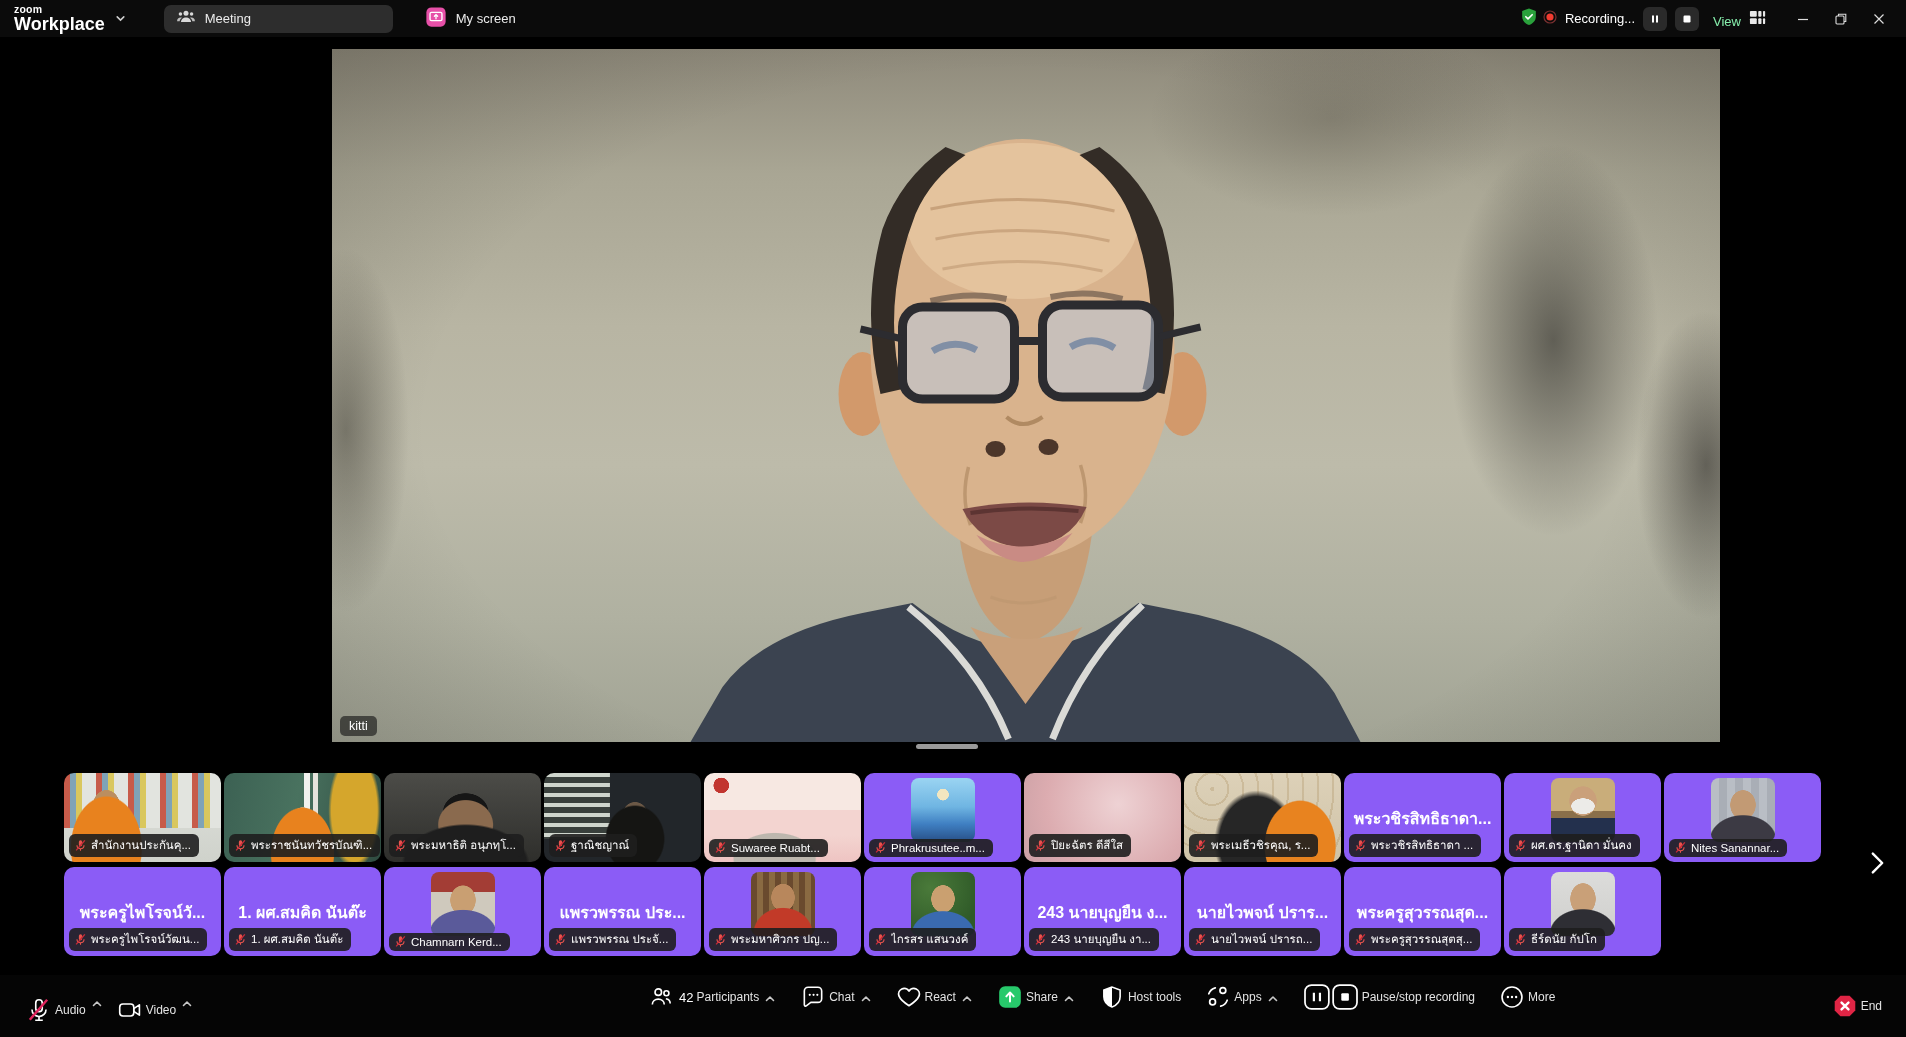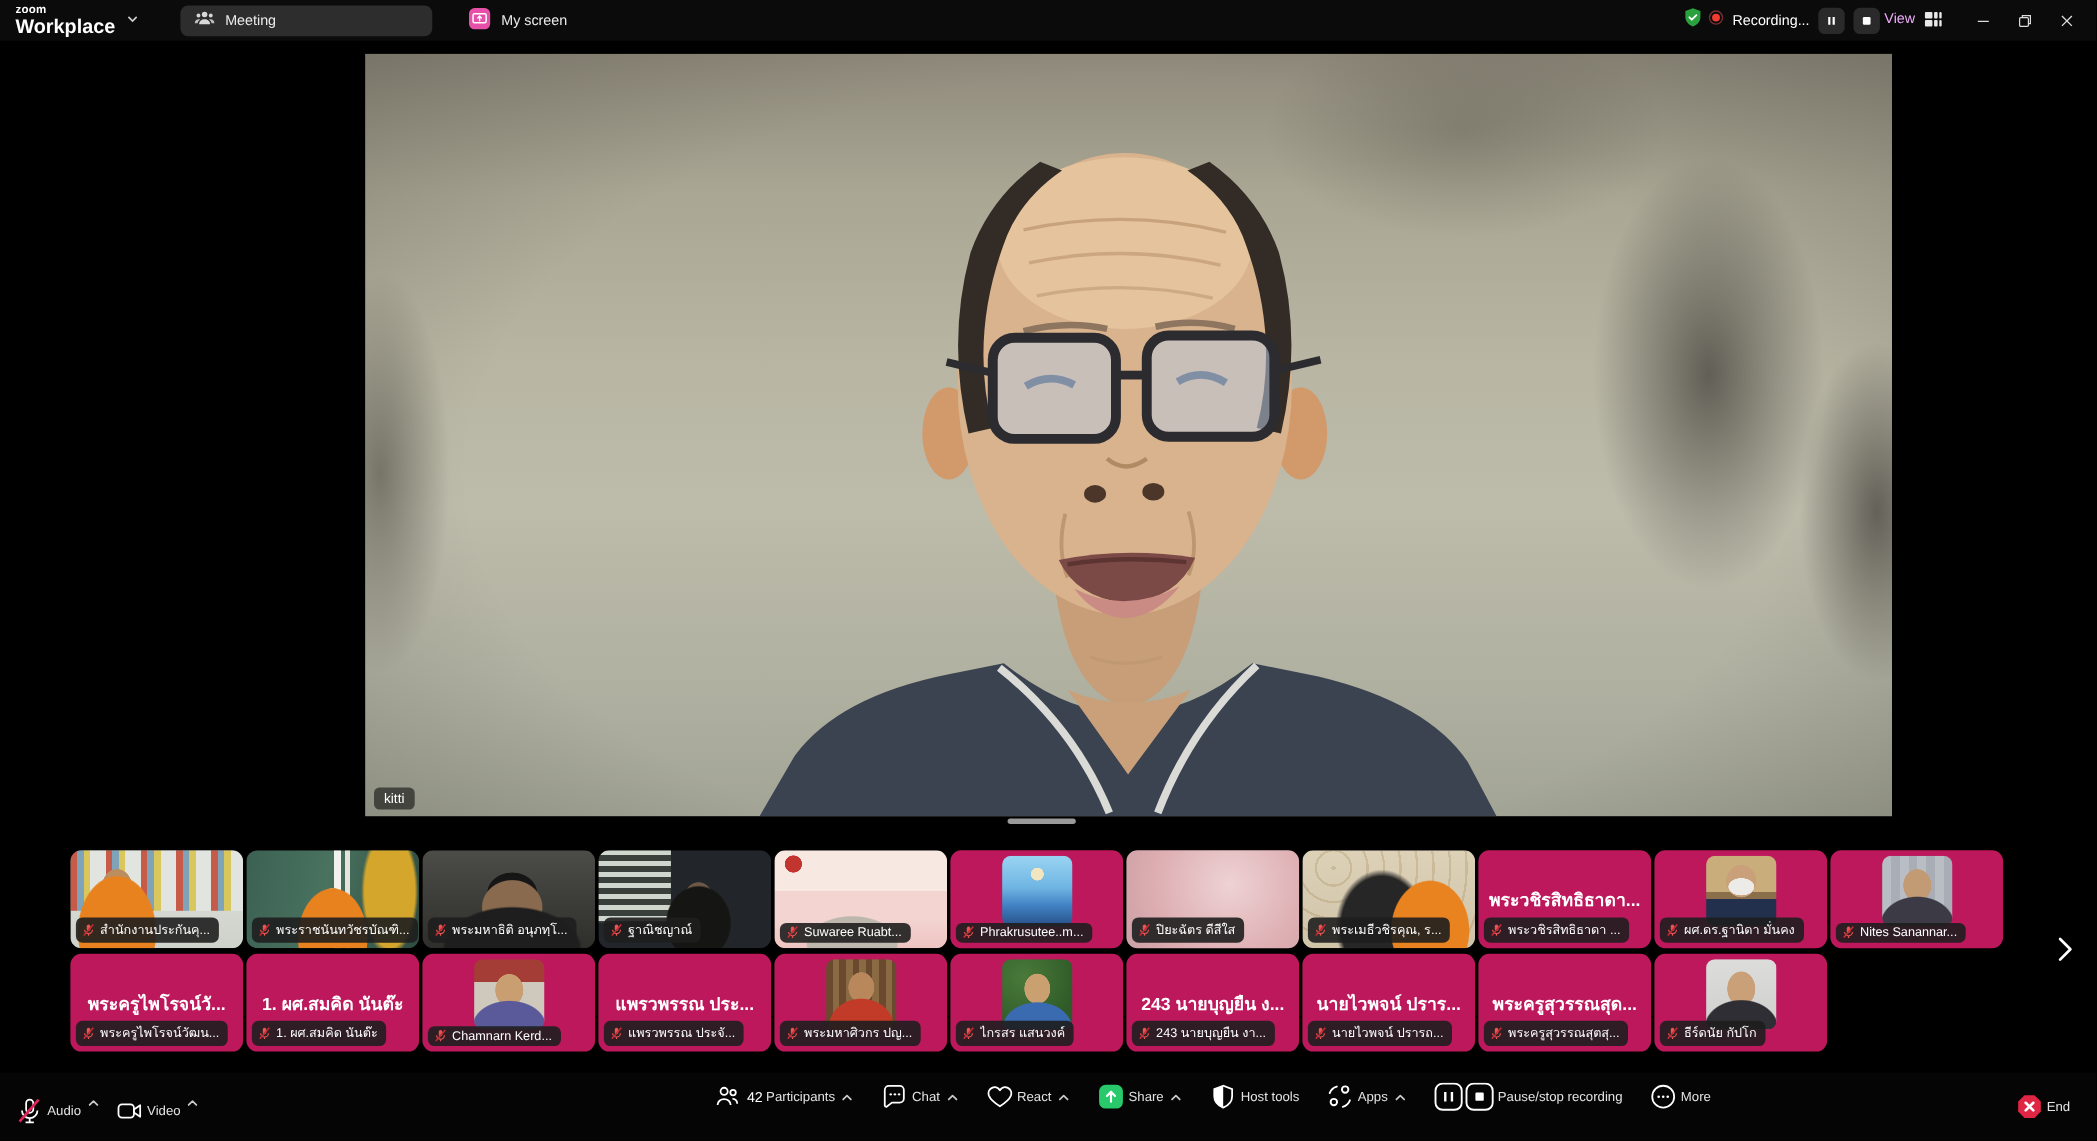--- a/index.html
+++ b/index.html
@@ -12,41 +12,41 @@
   .brand .lines{display:flex;flex-direction:column;line-height:1;}
   .brand .l1{color:#fff;font-size:10.5px;font-weight:700;letter-spacing:.2px;}
   .brand .l2{color:#fff;font-size:18px;font-weight:600;margin-top:1px;}
   .tabs{display:flex;align-items:center;margin-left:38px;gap:20px;}
   .tab{display:flex;align-items:center;gap:9px;height:28px;border-radius:7px;color:#ececec;font-size:13px;padding:0 12px;cursor:default;}
   .tab.active{background:#2d2d2d;width:205px;}
   .top-right{margin-left:auto;display:flex;align-items:center;gap:4px;margin-right:8px;}
   .rec-wrap{display:flex;align-items:center;gap:8px;}
   .rec-label{color:#fff;font-size:13px;}
   .pillbtn{width:24px;height:24px;border-radius:6px;background:#2a2a2a;display:flex;align-items:center;justify-content:center;}
-  .view-wrap{display:flex;align-items:flex-start;gap:8px;color:#f0abfc;font-size:13px;}
+  .view-wrap{display:flex;align-items:flex-end;gap:8px;margin-left:10px;color:#86efac;font-size:13px;}
   .winctl{display:flex;align-items:center;margin-left:14px;}
   .winbtn{width:38px;height:37px;display:flex;align-items:center;justify-content:center;}
 
   
   .video{position:absolute;left:332px;top:49px;width:1388px;height:693px;overflow:hidden;
     background:
       radial-gradient(ellipse 150px 280px at 88% 42%, rgba(43,42,38,.62), transparent 70%),
       radial-gradient(ellipse 100px 220px at 99% 60%, rgba(48,46,42,.62), transparent 70%),
       radial-gradient(ellipse 90px 260px at 1% 55%, rgba(58,56,48,.5), transparent 70%),
       radial-gradient(ellipse 260px 140px at 72% 10%, rgba(72,68,58,.32), transparent 70%),
       radial-gradient(ellipse 1000px 600px at 50% 55%, rgba(0,0,0,0) 60%, rgba(20,20,16,.22) 100%),
       linear-gradient(180deg,#8f8a7b 0%,#a9a694 18%,#b8b5a3 40%,#bdbbaa 60%,#b0b1a1 82%,#a2a495 100%);}
   .video svg.person{position:absolute;left:0;top:0;width:100%;height:100%;}
   .name-tag{position:absolute;left:8px;bottom:6px;background:rgba(20,20,20,.62);color:#fff;font-size:12.5px;padding:3px 9px;border-radius:5px;}
   .drag-handle{position:absolute;left:916px;top:744px;width:62px;height:5px;border-radius:3px;background:#999;}
 
   
   .gallery{position:absolute;left:64px;top:773px;display:flex;flex-direction:column;gap:5px;}
   .grow{display:flex;gap:3px;}
-  .tile{position:relative;width:157px;height:89px;border-radius:10px;overflow:hidden;background:#be185d;flex:0 0 auto;}
+  .tile{position:relative;width:157px;height:89px;border-radius:10px;overflow:hidden;background:#8b5cf6;flex:0 0 auto;}
   .tile .pill{position:absolute;left:5px;bottom:5px;display:flex;align-items:center;gap:4px;background:rgba(30,30,30,.9);border-radius:6px;padding:2px 8px 3px 5px;max-width:140px;}
   .pill .txt{color:#fff;font-size:11.5px;white-space:nowrap;overflow:hidden;}
   .center-name{position:absolute;top:33px;left:0;width:100%;text-align:center;color:#fff;font-weight:700;font-size:16px;white-space:nowrap;}
   .avatar{position:absolute;left:50%;top:5px;transform:translateX(-50%);width:64px;height:64px;border-radius:8px;}
   .next-btn{position:absolute;right:16px;top:850px;width:26px;height:30px;display:flex;align-items:center;justify-content:center;cursor:pointer;}
 
   
   .v-bookshelf-monk{background:
     radial-gradient(ellipse 36px 52px at 27% 84%, #e8821e 97%, transparent),
     radial-gradient(ellipse 14px 17px at 27% 38%, #bb8e60 97%, transparent),
@@ -106,21 +106,21 @@
     radial-gradient(ellipse 32px 24px at 50% 98%, #3a6ab0 96%, transparent),
     radial-gradient(ellipse 12px 14px at 50% 42%, #caa070 96%, transparent),
     radial-gradient(circle at 30% 25%, #4a7a3a, #2f5a28 75%);}
   .a-theerdanai{background:
     radial-gradient(ellipse 34px 26px at 50% 98%, #2e2e34 96%, transparent),
     radial-gradient(ellipse 13px 16px at 50% 42%, #c9a078 96%, transparent),
     linear-gradient(180deg,#dcdcda,#cfcfcd);}
 
   
   .toolbar{position:absolute;left:0;bottom:0;width:100%;height:62px;background:#050505;}
-  .tb-left{position:absolute;left:14px;top:0;height:100%;display:flex;align-items:center;gap:14px;}
+  .tb-left{position:absolute;left:26px;top:0;height:100%;display:flex;align-items:center;gap:14px;}
   .tb-center{position:absolute;left:648px;top:0;height:100%;display:flex;align-items:flex-start;gap:24px;padding-top:8px;}
   .tb-right{position:absolute;right:24px;top:0;height:100%;display:flex;align-items:center;}
   .tunit{display:flex;align-items:flex-start;gap:5px;}
   .tbtn{display:flex;flex-direction:row;align-items:center;gap:3px;cursor:pointer;}
   .icon-row{display:flex;align-items:center;gap:5px;height:28px;}
   .tlabel{color:#e3e3e3;font-size:12px;white-space:nowrap;}
   .badge{color:#fff;font-size:13px;}
   .tchev{margin-top:8px;cursor:pointer;}
   .tb-left .tbtn{padding-top:8px;}
   .tb-left .tunit{align-items:flex-start;}

